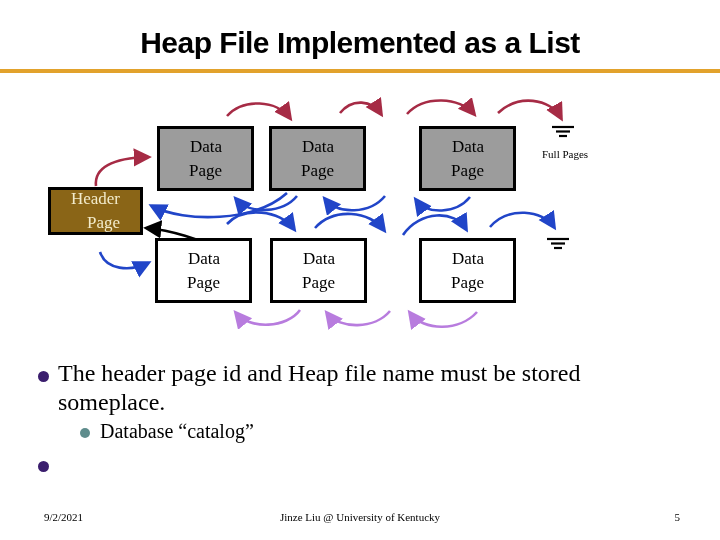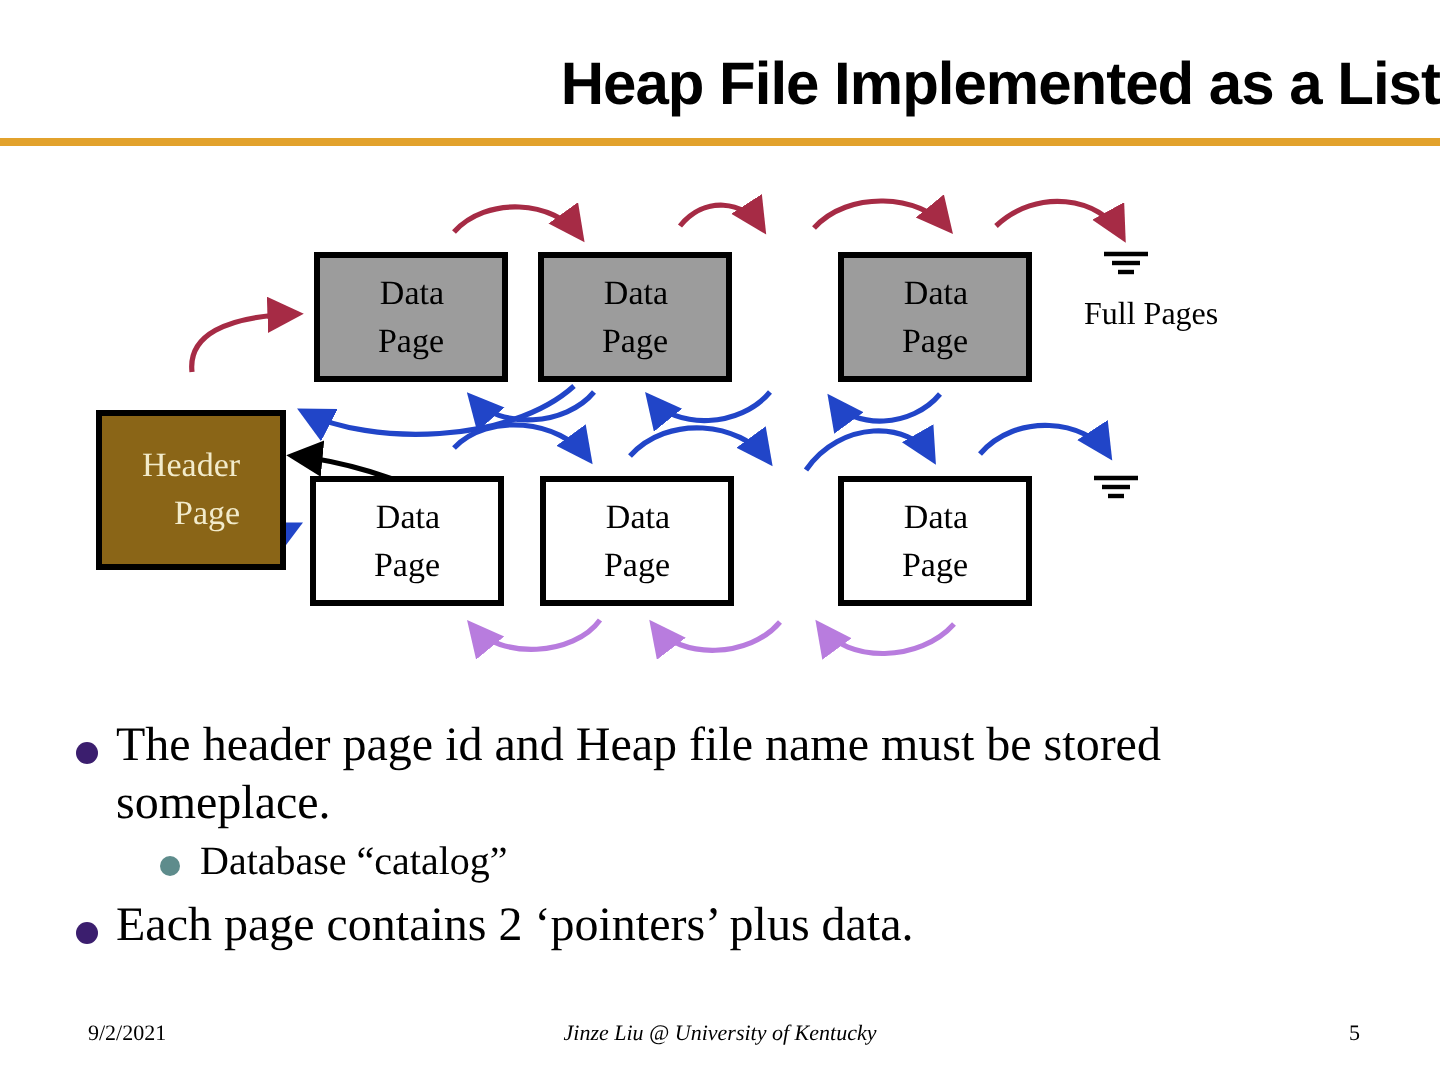--- a/index.html
+++ b/index.html
@@ -1,49 +1,49 @@
 <!DOCTYPE html>
 <html><head>
 <meta charset="utf-8">
 <style>
   html,body{margin:0;padding:0;background:#ffffff;}
   .slide{
     position:relative;width:720px;height:540px;background:#ffffff;overflow:hidden;
     font-family:"Liberation Serif",serif;color:#000;
   }
   .title{
-    position:absolute;left:0;top:26px;width:720px;text-align:right;
+    position:absolute;left:0;top:26px;width:720px;text-align:center;
     font-family:"Liberation Sans",sans-serif;font-weight:bold;font-size:30px;
     letter-spacing:-0.5px;color:#000;
   }
   .title-rule{position:absolute;left:0;top:69px;width:720px;height:4px;background:#E2A22C;}
   .arrow-layer{position:absolute;left:0;top:0;width:720px;height:540px;pointer-events:none;}
   .pagebox{
     position:absolute;box-sizing:border-box;border:3px solid #000;
     display:flex;align-items:center;justify-content:center;text-align:right;
     font-size:17px;line-height:1.4;white-space:pre-line;
   }
-  .header-page{left:48px;top:187px;width:95px;height:80px;background:#8A6517;color:#F2EBCB;margin-top:18px;}
+  .header-page{left:48px;top:187px;width:95px;height:48px;background:#8A6517;color:#F2EBCB;}
   .data-top{background:#9C9C9C;color:#000;width:97px;height:65px;top:126px;}
   .data-bottom{background:#ffffff;color:#000;width:97px;height:65px;top:238px;}
   .dp1{left:157px;} .dp2{left:269px;} .dp3{left:419px;}
   .dpb1{left:155px;} .dpb2{left:270px;} .dpb3{left:419px;}
-  .side-label{position:absolute;font-size:16px;line-height:1.35;white-space:pre-line;color:#000;}
+  .side-label{position:absolute;font-size:11px;line-height:1.35;white-space:pre-line;color:#000;}
   .full-pages-label{left:542px;top:147px;}
   .free-pages-label{left:544px;top:258px;}
   .bullet-dot{position:absolute;border-radius:50%;}
   .dot-l1{width:11px;height:11px;background:#3B1E6E;}
   .dot-l2{width:10px;height:10px;background:#5E8C8C;}
   .bullet-text{position:absolute;font-size:24px;line-height:29px;color:#000;}
   .b1{left:58px;top:359px;width:612px;}
   .b1s{left:100px;top:417px;width:560px;font-size:20px;}
   .b2{left:58px;top:449px;width:640px;}
   .footer-item{position:absolute;top:511px;font-size:11px;color:#000;}
   .footer-date{left:44px;}
-  .footer-center{left:0;width:720px;text-align:center;font-style:italic;}
+  .footer-center{left:0;width:720px;text-align:center;}
   .footer-page{right:40px;}
 </style>
 </head>
 <body>
 
 <div class="slide">
 
   <div class="title">Heap File Implemented as a List</div>
   <div class="title-rule"></div>
 
@@ -127,19 +127,18 @@
 
   <div class="side-label full-pages-label">Full Pages</div>
 
   <span class="bullet-dot dot-l1" style="left:38px;top:371px;"></span>
   <div class="bullet-text b1">The header page id and Heap file name must be stored someplace.</div>
 
   <span class="bullet-dot dot-l2" style="left:80px;top:428px;"></span>
   <div class="bullet-text b1s">Database “catalog”</div>
 
   <span class="bullet-dot dot-l1" style="left:38px;top:461px;"></span>
-  <div class="bullet-text b2">Each page contains 2 ‘pointers’ plus data.</div>
 
   <div class="footer-item footer-date">9/2/2021</div>
   <div class="footer-item footer-center">Jinze Liu @ University of Kentucky</div>
   <div class="footer-item footer-page">5</div>
 
 </div>
 
 </body></html>

